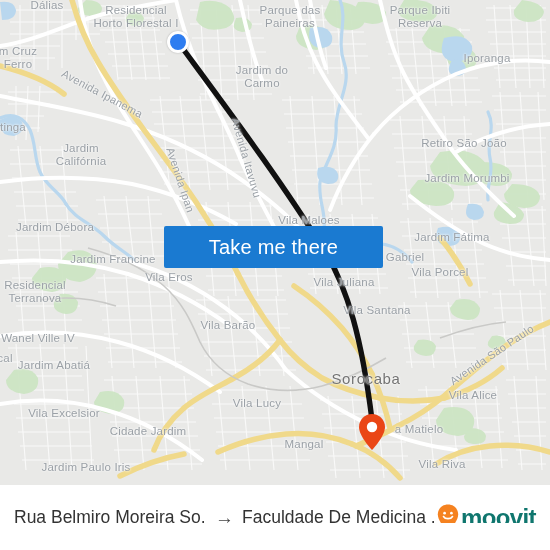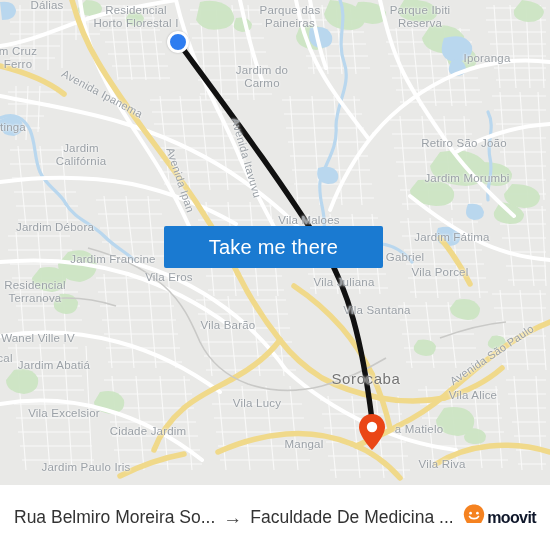--- a/index.html
+++ b/index.html
@@ -164,23 +164,23 @@
     flex: 0 0 auto;
   }
   .brand {
     display: flex;
     align-items: center;
     flex: 0 0 auto;
     gap: 2px;
   }
   .brand-word {
     font-family: "Liberation Sans", sans-serif;
-    font-size: 16px;
+    font-size: 24px;
     font-weight: bold;
-    color: #0f172a;
+    color: #0f766e;
     letter-spacing: -0.6px;
   }
 </style>
 </head>
 <body>
 
 <div class="app">
 
   <div class="map">
 

